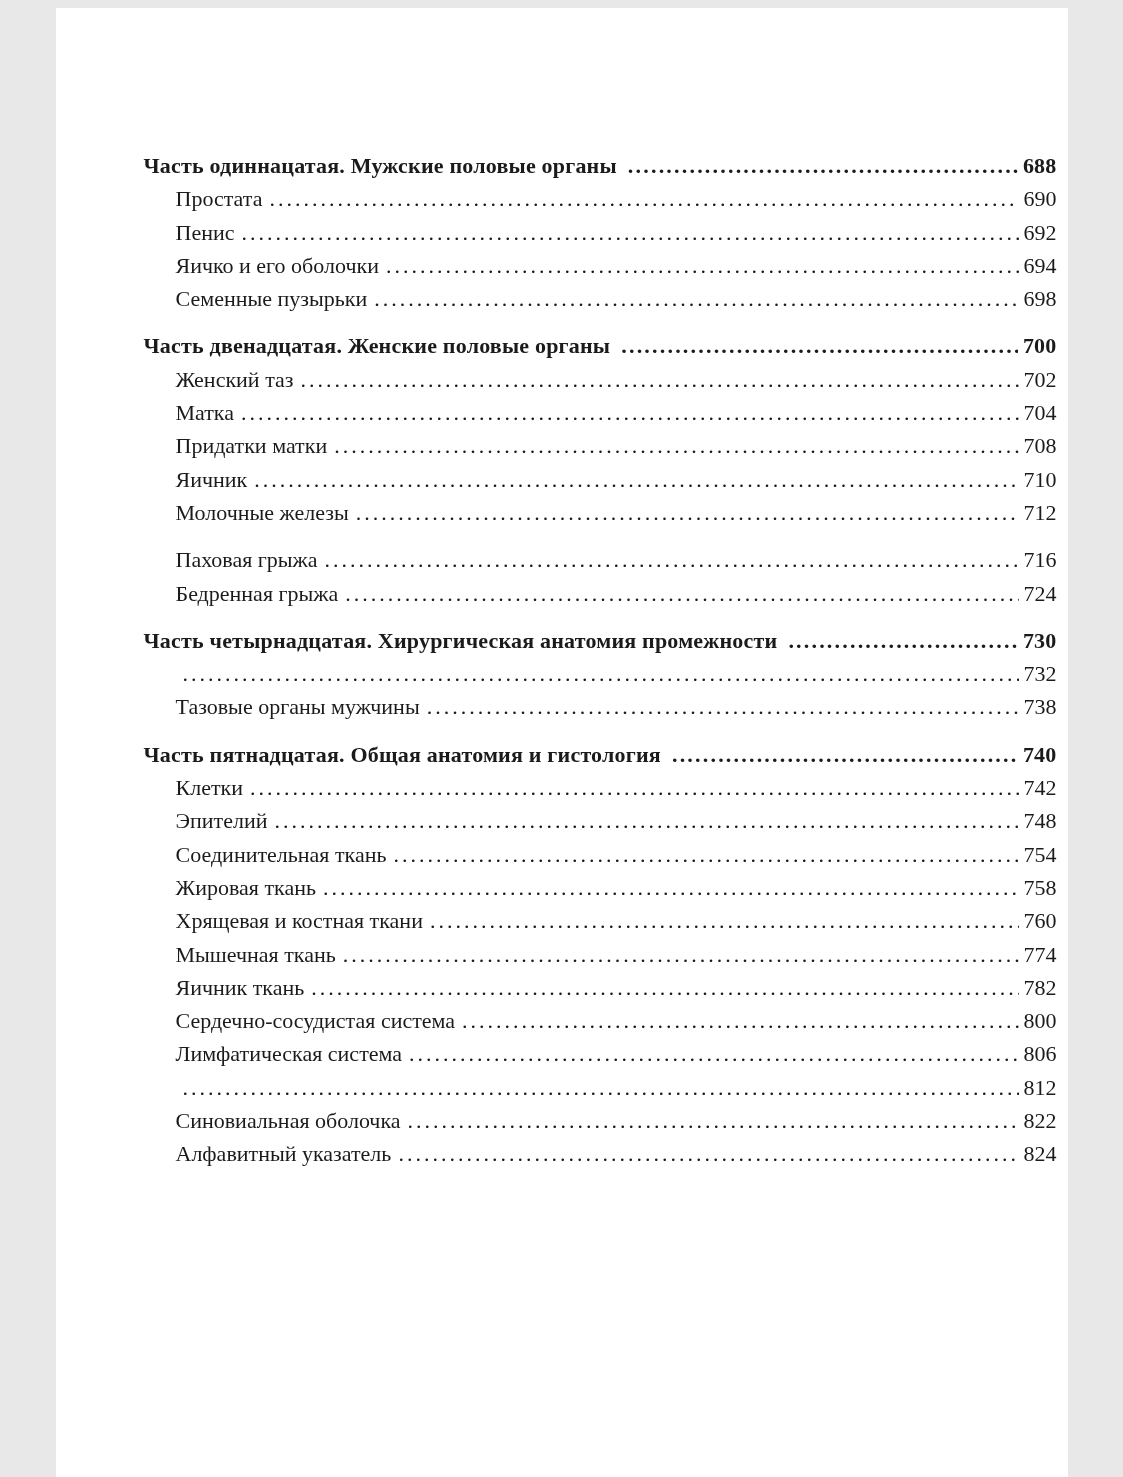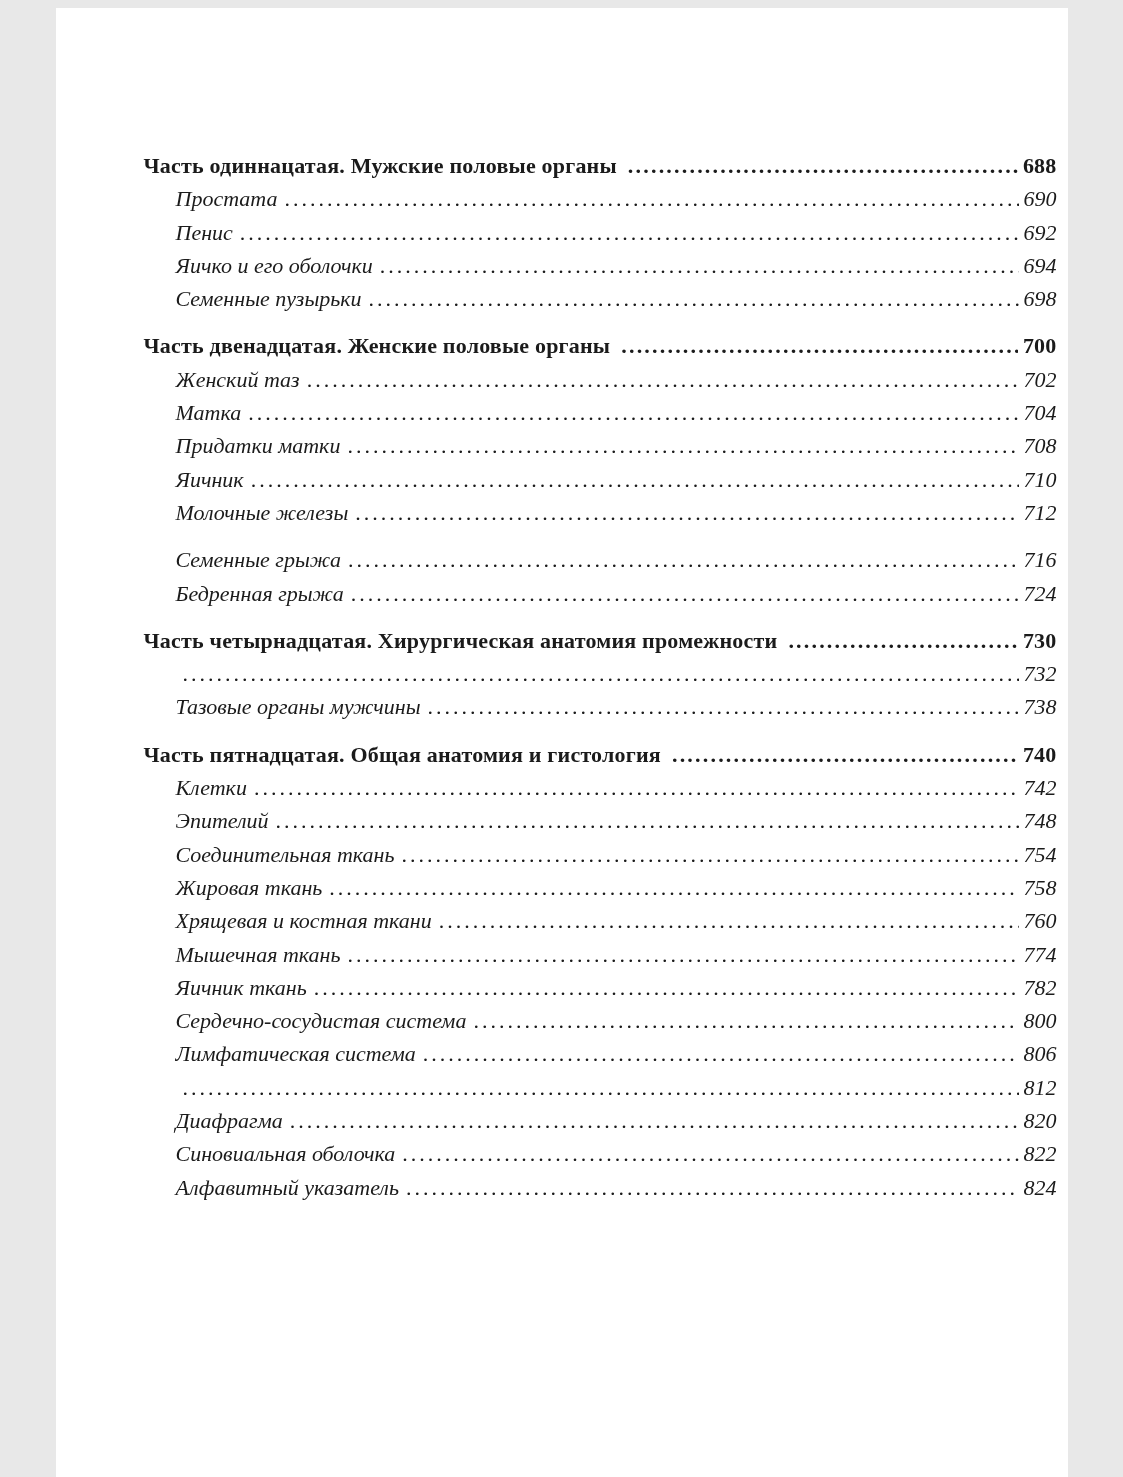--- a/index.html
+++ b/index.html
@@ -34,21 +34,20 @@
     align-items: baseline;
     line-height: 33.3px;
     height: 33.3px;
     font-size: 22px;
   }
   .row.head {
     font-weight: bold;
     letter-spacing: 0.2px;
   }
   .row.item {
-    font-style: italic;
     padding-left: 32px;
   }
   .label {
     white-space: nowrap;
     flex: 0 0 auto;
   }
   .dots {
     flex: 1 1 auto;
     overflow: hidden;
     white-space: nowrap;
@@ -142,21 +141,21 @@
     <span class="label">Молочные железы</span>
     <span class="dots"></span>
     <span class="pagenum">712</span>
   </div>
 </div>
   </section>
 
   <section class="toc-section">
     <div class="items">
   <div class="row item">
-    <span class="label">Семенные грыжа</span>
+    <span class="label">Паховая грыжа</span>
     <span class="dots"></span>
     <span class="pagenum">716</span>
   </div>
 
   <div class="row item">
     <span class="label">Бедренная грыжа</span>
     <span class="dots"></span>
     <span class="pagenum">724</span>
   </div>
 </div>
@@ -241,25 +240,20 @@
     <span class="label">Лимфатическая система</span>
     <span class="dots"></span>
     <span class="pagenum">806</span>
   </div>
 
   <div class="row item">
     <span class="dots"></span>
     <span class="pagenum">812</span>
   </div>
 
-  <div class="row item">
-    <span class="label">Диафрагма</span>
-    <span class="dots"></span>
-    <span class="pagenum">820</span>
-  </div>
 
   <div class="row item">
     <span class="label">Синовиальная оболочка</span>
     <span class="dots"></span>
     <span class="pagenum">822</span>
   </div>
 
   <div class="row item">
     <span class="label">Алфавитный указатель</span>
     <span class="dots"></span>

